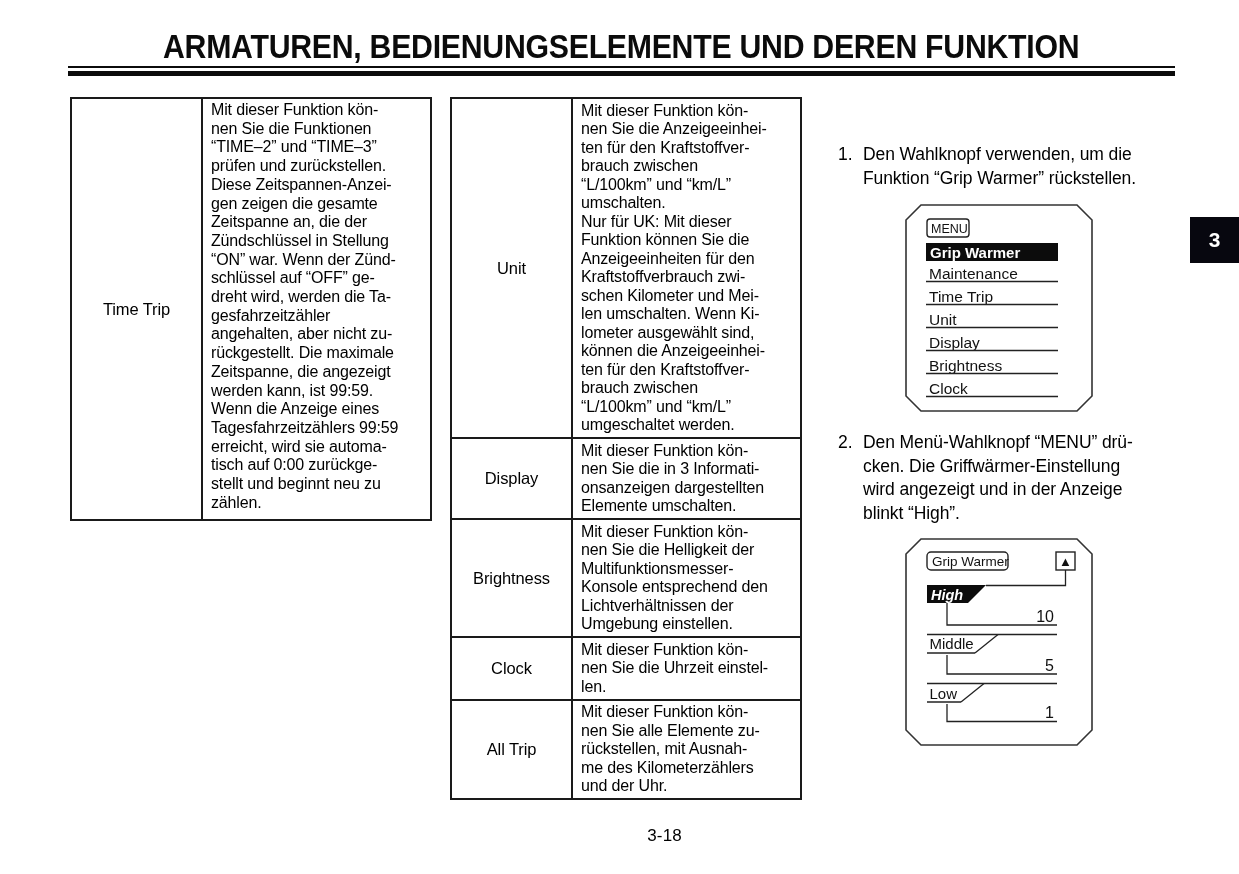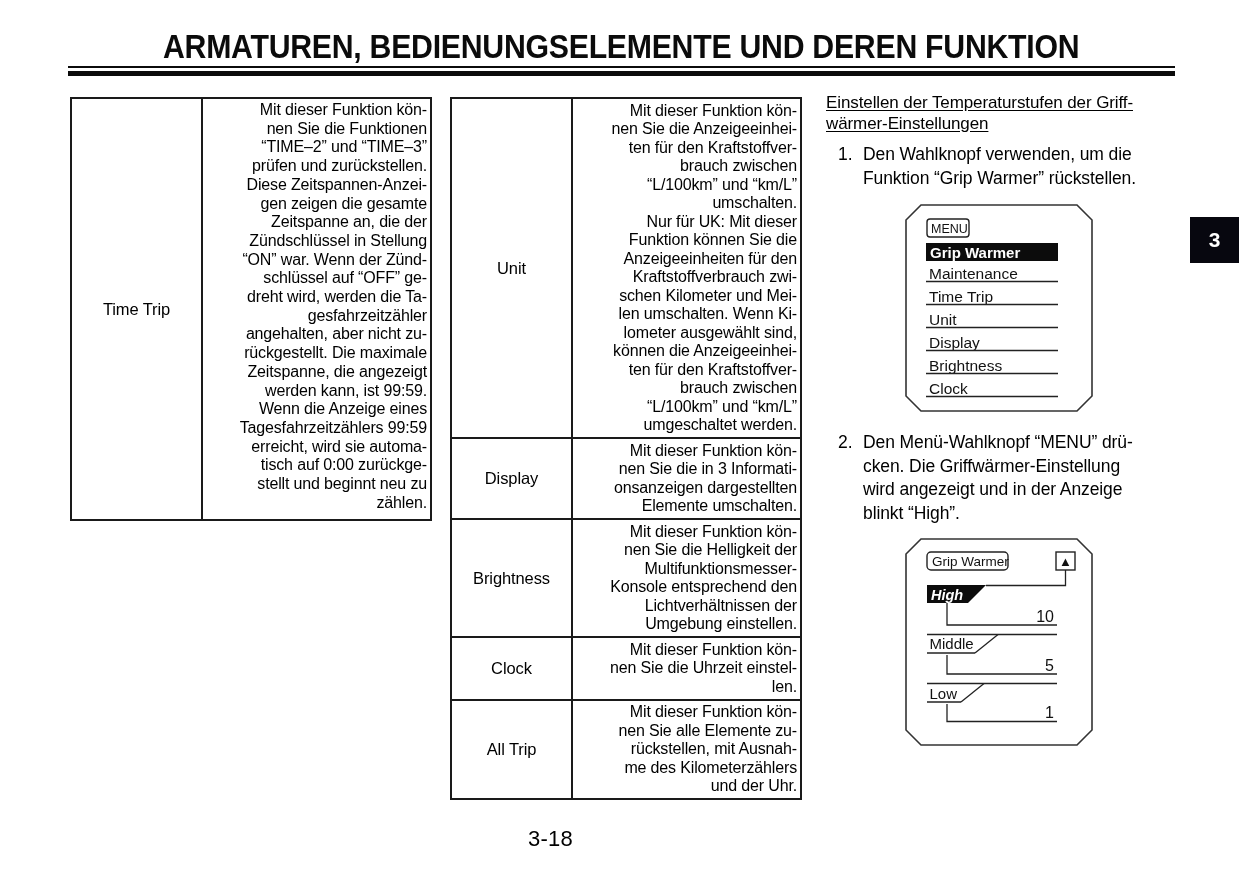--- a/index.html
+++ b/index.html
@@ -18,21 +18,21 @@
   .rule.thick{top:71px;height:5px;}
   .chapter-tab{
     position:absolute;left:1190px;top:217px;width:49px;height:46px;
     background:#07070f;color:#fff;font-size:21px;font-weight:bold;
     display:flex;align-items:center;justify-content:center;
   }
   
   .tbl{position:absolute;border:2px solid #1a1a1a;display:flex;flex-direction:column;background:#fff;}
   .tbl .row{display:flex;border-top:2px solid #1a1a1a;}
   .tbl .row:first-child{border-top:none;}
-  .tbl .cell{box-sizing:border-box;text-align:right;}
+  .tbl .cell{box-sizing:border-box;}
   .tbl .cell.label{
     border-right:2px solid #1a1a1a;display:flex;align-items:center;justify-content:center;
     font-size:16.5px;letter-spacing:-0.1px;flex:0 0 auto;
   }
   .tbl .cell.text{
     flex:1;white-space:pre-line;font-size:16px;letter-spacing:-0.15px;
     padding:2px 3px 2px 8px;
   }
   .tbl-left{left:70px;top:97px;width:358px;height:420px;}
   .tbl-left .row{flex:1;}
@@ -49,22 +49,22 @@
   }
   .step{position:absolute;left:838px;display:flex;font-size:17.5px;line-height:23.5px;letter-spacing:-0.1px;}
   .step .num{flex:0 0 25px;}
   .step .stext{white-space:pre-line;}
   .step-1{top:143px;}
   .step-2{top:431px;}
   .diagram{position:absolute;}
   .diagram-1{left:905px;top:204px;}
   .diagram-2{left:905px;top:538px;}
   .page-number{
-    position:absolute;left:528px;top:826px;width:120px;text-align:left;
-    font-size:22px;letter-spacing:0.2px;
+    position:absolute;left:562px;top:826px;width:120px;text-align:right;
+    font-size:17px;letter-spacing:0.2px;
   }
 </style>
 </head>
 <body>
 
 <div class="page">
 
   <div class="title">ARMATUREN, BEDIENUNGSELEMENTE UND DEREN FUNKTION</div>
   <div class="rule thin"></div>
   <div class="rule thick"></div>
@@ -145,22 +145,20 @@
     <div class="row">
       <div class="cell label">All Trip</div>
       <div class="cell text">Mit dieser Funktion kön-
 nen Sie alle Elemente zu-
 rückstellen, mit Ausnah-
 me des Kilometerzählers
 und der Uhr.</div>
     </div>
   </div>
 
-  <div class="rc-heading">Einstellen der Temperaturstufen der Griff-
-wärmer-Einstellungen</div>
 
   <div class="step step-1">
     <span class="num">1.</span>
     <span class="stext">Den Wahlknopf verwenden, um die
 Funktion “Grip Warmer” rückstellen.</span>
   </div>
 
   <svg class="diagram diagram-1" width="188" height="208" viewBox="0 0 188 208" font-family="Liberation Sans, sans-serif">
     <polygon points="16,1 172,1 187,16 187,192 172,207 16,207 1,192 1,16" fill="#ffffff" stroke="#333" stroke-width="1.6"></polygon>
     <rect x="22" y="15" width="42" height="18" rx="3" fill="#fff" stroke="#222" stroke-width="1.4"></rect>

